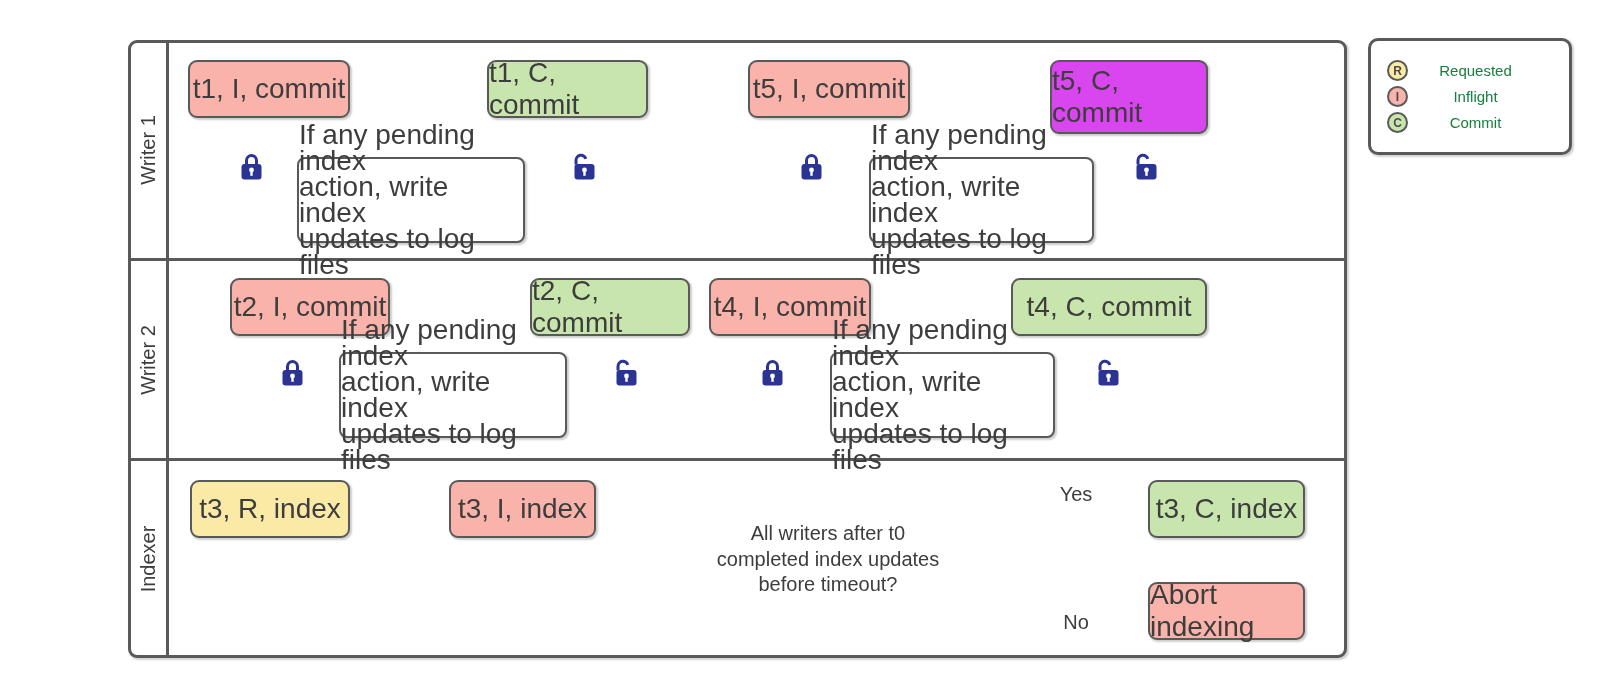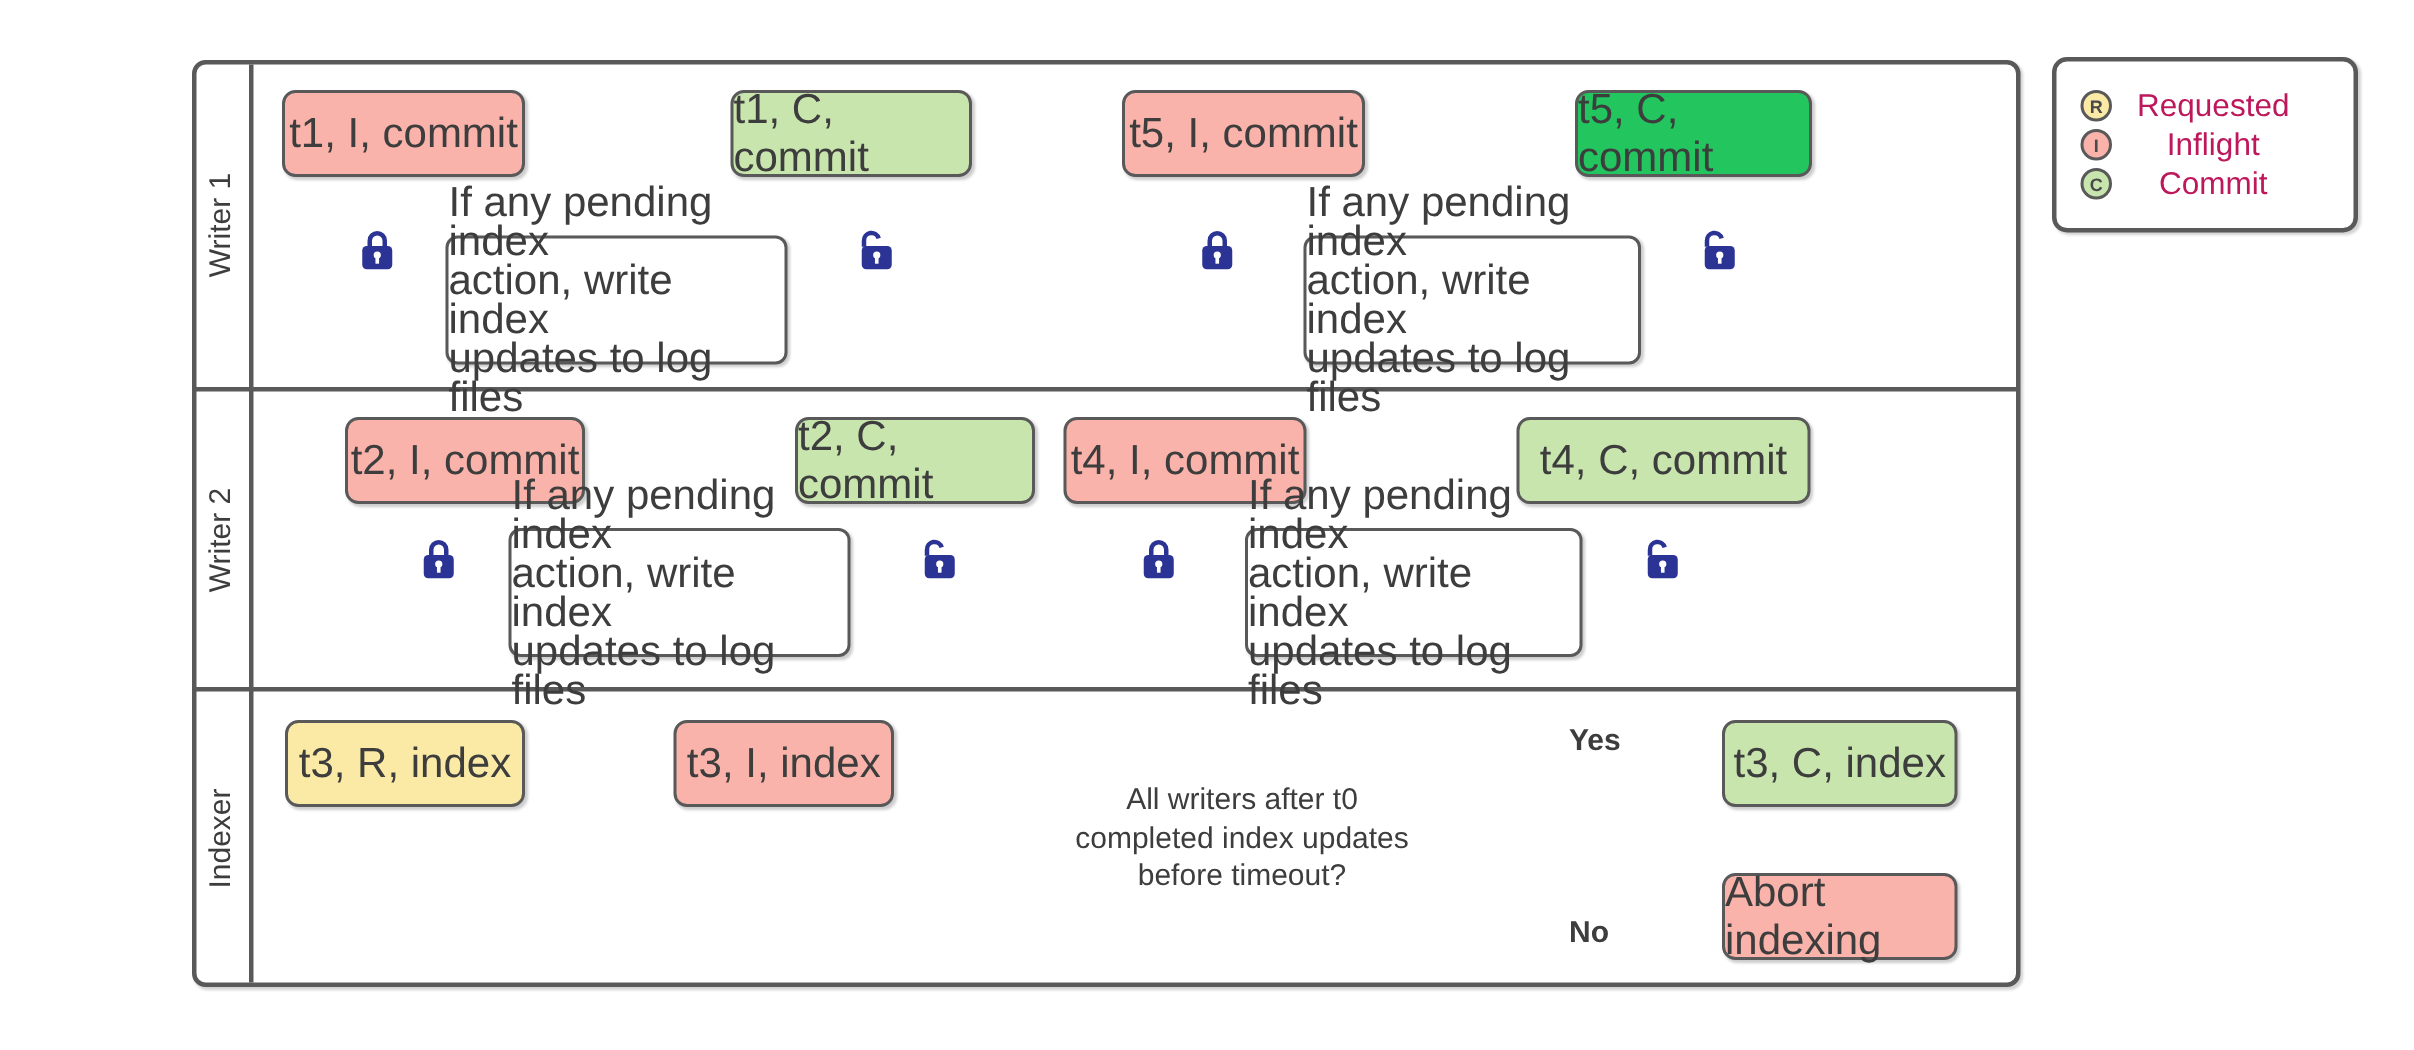--- a/index.html
+++ b/index.html
@@ -12,31 +12,31 @@
   .hline{position:absolute;left:130px;width:1215px;height:3px;background:#595959;}
   .lane-label{position:absolute;transform:translate(-50%,-50%) rotate(-90deg);
          font-size:20px;white-space:nowrap;color:#3d3d3d;}
   .node{position:absolute;border:2.5px solid #595959;border-radius:9px;box-sizing:border-box;
          display:flex;align-items:center;justify-content:center;font-size:28px;
          box-shadow:1.5px 1.5px 2px rgba(0,0,0,0.2);background:#fff;}
   .proc{white-space:pre-line;line-height:26px;border-radius:8px;}
   .overlay{position:absolute;left:0;top:0;pointer-events:none;}
   .diamond-text{position:absolute;left:694px;top:521px;width:268px;text-align:center;
          font-size:20px;line-height:25.5px;white-space:pre-line;}
-  .branch-label{position:absolute;width:60px;font-size:20px;font-weight:bold;}
+  .branch-label{position:absolute;width:60px;text-align:center;font-size:20px;}
   .lock{position:absolute;}
   .legend{position:absolute;left:1368px;top:38px;width:204px;height:117px;
          border:3px solid #595959;border-radius:10px;box-sizing:border-box;
          box-shadow:1.5px 1.5px 2px rgba(0,0,0,0.18);background:#fff;
          display:flex;flex-direction:column;justify-content:center;padding:4px 0;}
   .legend-row{display:flex;align-items:center;height:26px;padding-left:16px;padding-right:26px;}
   .legend-badge{width:21px;height:21px;border:2.5px solid #595959;border-radius:50%;
          box-sizing:border-box;display:flex;align-items:center;justify-content:center;
          font-size:12px;font-weight:bold;color:#4a4a4a;flex:0 0 auto;}
-  .legend-label{flex:1;text-align:center;font-size:21px;color:#be185d;}
+  .legend-label{flex:1;text-align:center;font-size:15px;color:#15803d;}
 </style>
 </head>
 <body>
 
 <div class="stage">
 
   <svg class="overlay" width="1609" height="700">
     <defs>
       <marker id="arr" viewBox="0 0 10 10" refX="9" refY="5" markerWidth="13" markerHeight="13" markerUnits="userSpaceOnUse" orient="auto">
         <path d="M0,0 L10,5 L0,10 z" fill="#666666"></path>
@@ -66,21 +66,21 @@
   <div class="lane-label" style="left:148px;top:150px;">Writer 1</div>
   <div class="lane-label" style="left:148px;top:360px;">Writer 2</div>
   <div class="lane-label" style="left:148px;top:559px;">Indexer</div>
 
   <div class="node" style="left: 188px; top: 60px; width: 162px; height: 58px; background: rgb(249, 179, 170);">t1, I, commit</div>
   <div class="node" style="left: 487px; top: 60px; width: 161px; height: 58px; background: rgb(201, 229, 174);">t1, C, commit</div>
   <div class="node proc" style="left:297px;top:157px;width:228px;height:86px;">If any pending index
 action, write index
 updates to log files</div>
   <div class="node" style="left: 748px; top: 60px; width: 162px; height: 58px; background: rgb(249, 179, 170);">t5, I, commit</div>
-  <div class="node" style="left: 1050px; top: 60px; width: 158px; height: 58px; background: #22c55e;">t5, C, commit</div>
+  <div class="node" style="left: 1050px; top: 60px; width: 158px; height: 74px; background: #d946ef;">t5, C, commit</div>
   <div class="node proc" style="left:869px;top:157px;width:225px;height:86px;">If any pending index
 action, write index
 updates to log files</div>
 
   <div class="node" style="left: 230px; top: 278px; width: 160px; height: 58px; background: rgb(249, 179, 170);">t2, I, commit</div>
   <div class="node" style="left: 530px; top: 278px; width: 160px; height: 58px; background: rgb(201, 229, 174);">t2, C, commit</div>
   <div class="node proc" style="left:339px;top:352px;width:228px;height:86px;">If any pending index
 action, write index
 updates to log files</div>
   <div class="node" style="left: 709px; top: 278px; width: 162px; height: 58px; background: rgb(249, 179, 170);">t4, I, commit</div>

